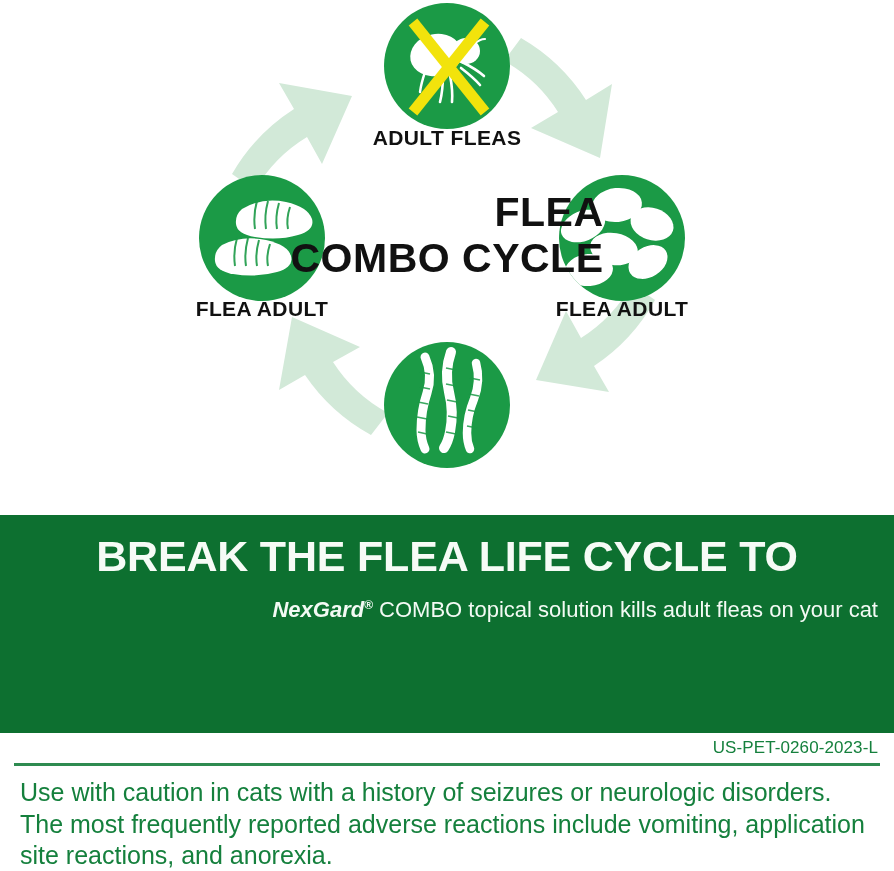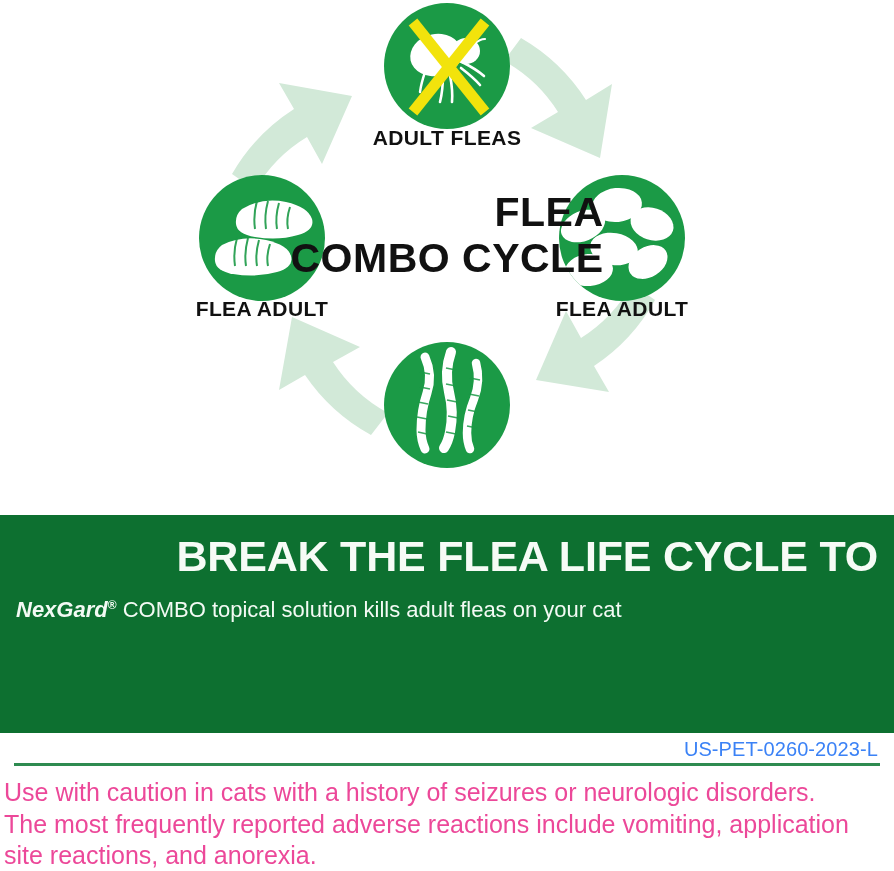--- a/index.html
+++ b/index.html
@@ -69,29 +69,29 @@
     padding: 18px 16px 10px 16px;
     text-align: center;
   }
   #banner-headline {
     font-family: "Liberation Sans", sans-serif;
     font-weight: bold;
     font-size: 43px;
     line-height: 1.08;
     letter-spacing: -0.2px;
     color: #f6fbf6;
-    text-align: right;
+    text-align: center;
   }
   #banner-sub {
     margin-top: 16px;
     font-family: "Liberation Sans", sans-serif;
     font-size: 22px;
     line-height: 1.33;
     color: #f3faf4;
-    text-align: left;
+    text-align: right;
   }
   #banner-sub .brand {
     font-style: italic;
     font-weight: bold;
   }
   #banner-sub .reg {
     font-size: 12px;
     vertical-align: super;
     font-style: normal;
     font-weight: bold;
@@ -105,42 +105,42 @@
     width: 894px;
     height: 138px;
     background: #ffffff;
     box-sizing: border-box;
   }
   #doc-code {
     position: absolute;
     right: 16px;
     top: 5px;
     font-family: "Liberation Sans", sans-serif;
-    font-size: 20px;
-    color: #3b82f6;
+    font-size: 17px;
+    color: #15803d;
     letter-spacing: 0.1px;
     white-space: nowrap;
   }
   #rule {
     position: absolute;
     left: 14px;
     top: 30px;
     width: 866px;
     height: 3px;
     background: #2e8b50;
   }
   #caution-text {
     position: absolute;
-    left: 4px;
+    left: 20px;
     top: 44px;
     width: 858px;
     font-family: "Liberation Sans", sans-serif;
     font-size: 25px;
     line-height: 1.26;
-    color: #ec4899;
+    color: #15803d;
   }
 </style>
 </head>
 <body>
 
 <div id="cycle-section">
 
   <svg id="cycle-svg" width="894" height="515" viewBox="0 0 894 515">
     <defs>
       <clipPath id="clipAdult">

